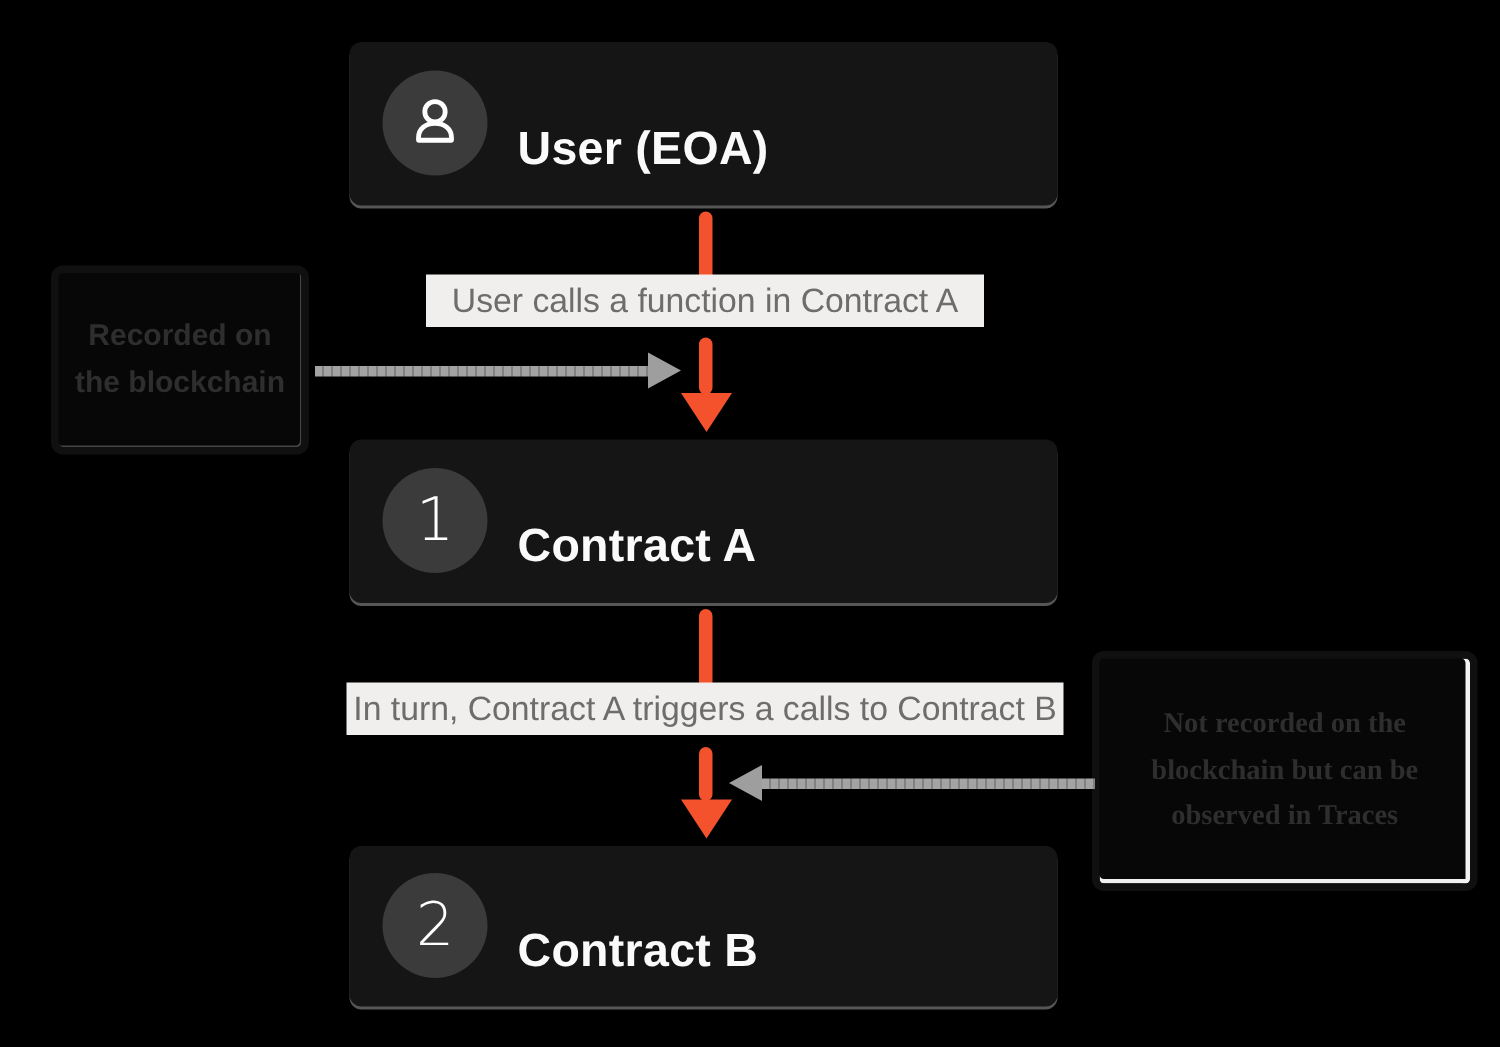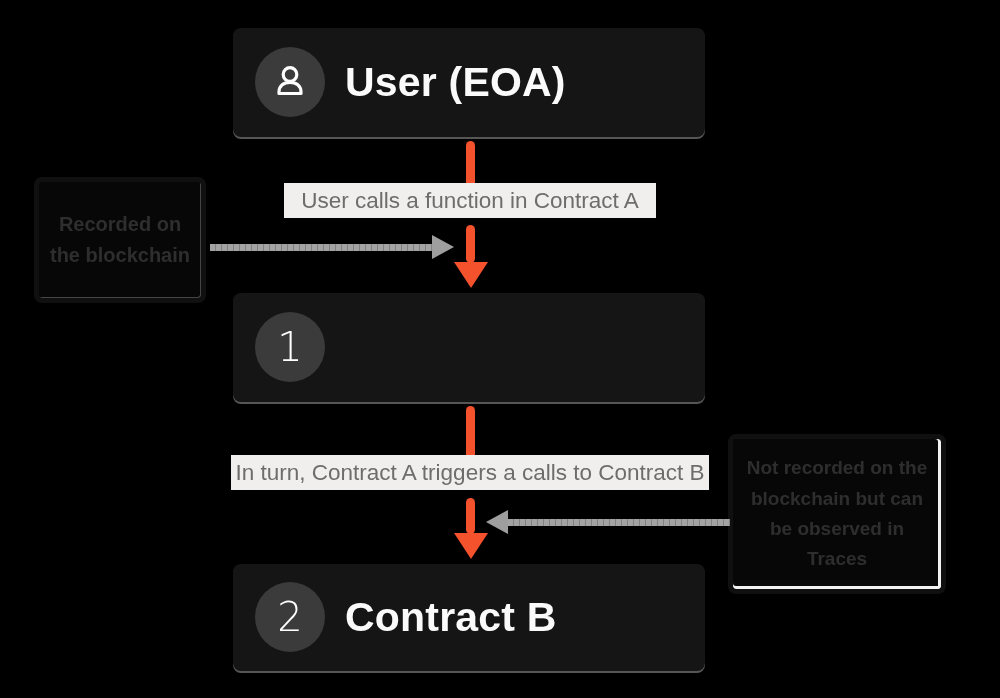--- a/index.html
+++ b/index.html
@@ -24,23 +24,23 @@
     width:70px;height:70px;border-radius:50%;
     background:#3b3b3b;
     display:flex;align-items:center;justify-content:center;
   }
   .badge-num{
     color:#ffffff;
     font-size:40px;font-weight:300;line-height:1;
     font-family:"DejaVu Sans","Liberation Sans",sans-serif;
   }
   .card-title{
-    position:absolute;left:112px;top:0;height:100%;
+    position:absolute;left:112px;top:16px;height:100%;
     display:flex;align-items:center;
-    color:#fafafa;font-size:41px;font-weight:bold;letter-spacing:0.2px;
+    color:#fafafa;font-size:31px;font-weight:bold;letter-spacing:0.2px;
   }
   
   .flow-label{
     position:absolute;height:35px;
     background:#f0efed;
     display:flex;align-items:center;justify-content:center;
     color:#6d6d6d;font-size:22.5px;
     z-index:2;
   }
   
@@ -82,24 +82,25 @@
     color:#2e2e2e;
     font-weight:bold;
   }
   .note-left{
     left:34px;top:177px;width:172px;height:126px;
     font-size:20px;line-height:1.55;
     padding:0 10px;
     box-shadow:inset -1px -1px 0 rgba(255,255,255,0.25);
   }
   .note-right{
-    left:728px;top:434px;width:218px;height:160px;
+    left:728px;top:434px;width:257px;height:160px;
     font-size:19px;line-height:1.6;
     padding:0 8px;
     box-shadow:inset -3px 0 0 #f2f2f2, inset 0 -3px 0 #f2f2f2;
+    font-family:Liberation Serif, serif;
   }
   .person-svg{display:block;}
 </style>
 </head>
 <body>
 
 <div id="canvas">
 
   <div class="card" style="left:233px;top:28px;">
     <div class="avatar">
@@ -116,20 +117,21 @@
   <div class="v-seg" style="left:466px;top:141px;height:47px;"></div>
   <div class="v-seg" style="left:466px;top:225px;height:38px;"></div>
   <div class="v-head" style="left:454px;top:262px;"></div>
 
   <div class="flow-label" style="left:284px;top:183px;width:372px;">User calls a function in Contract A</div>
 
   <div class="card" style="left:233px;top:293px;">
     <div class="avatar">
       <span class="badge-num">1</span>
     </div>
+    <div class="card-title">Contract A</div>
   </div>
 
   <div class="v-seg" style="left:466px;top:406px;height:53px;"></div>
   <div class="v-seg" style="left:466px;top:498px;height:36px;"></div>
   <div class="v-head" style="left:454px;top:533px;"></div>
 
   <div class="flow-label" style="left:231px;top:455px;width:478px;">In turn, Contract A triggers a calls to Contract B</div>
 
   <div class="card" style="left:233px;top:564px;height:107px;">
     <div class="avatar" style="top:18px;">

